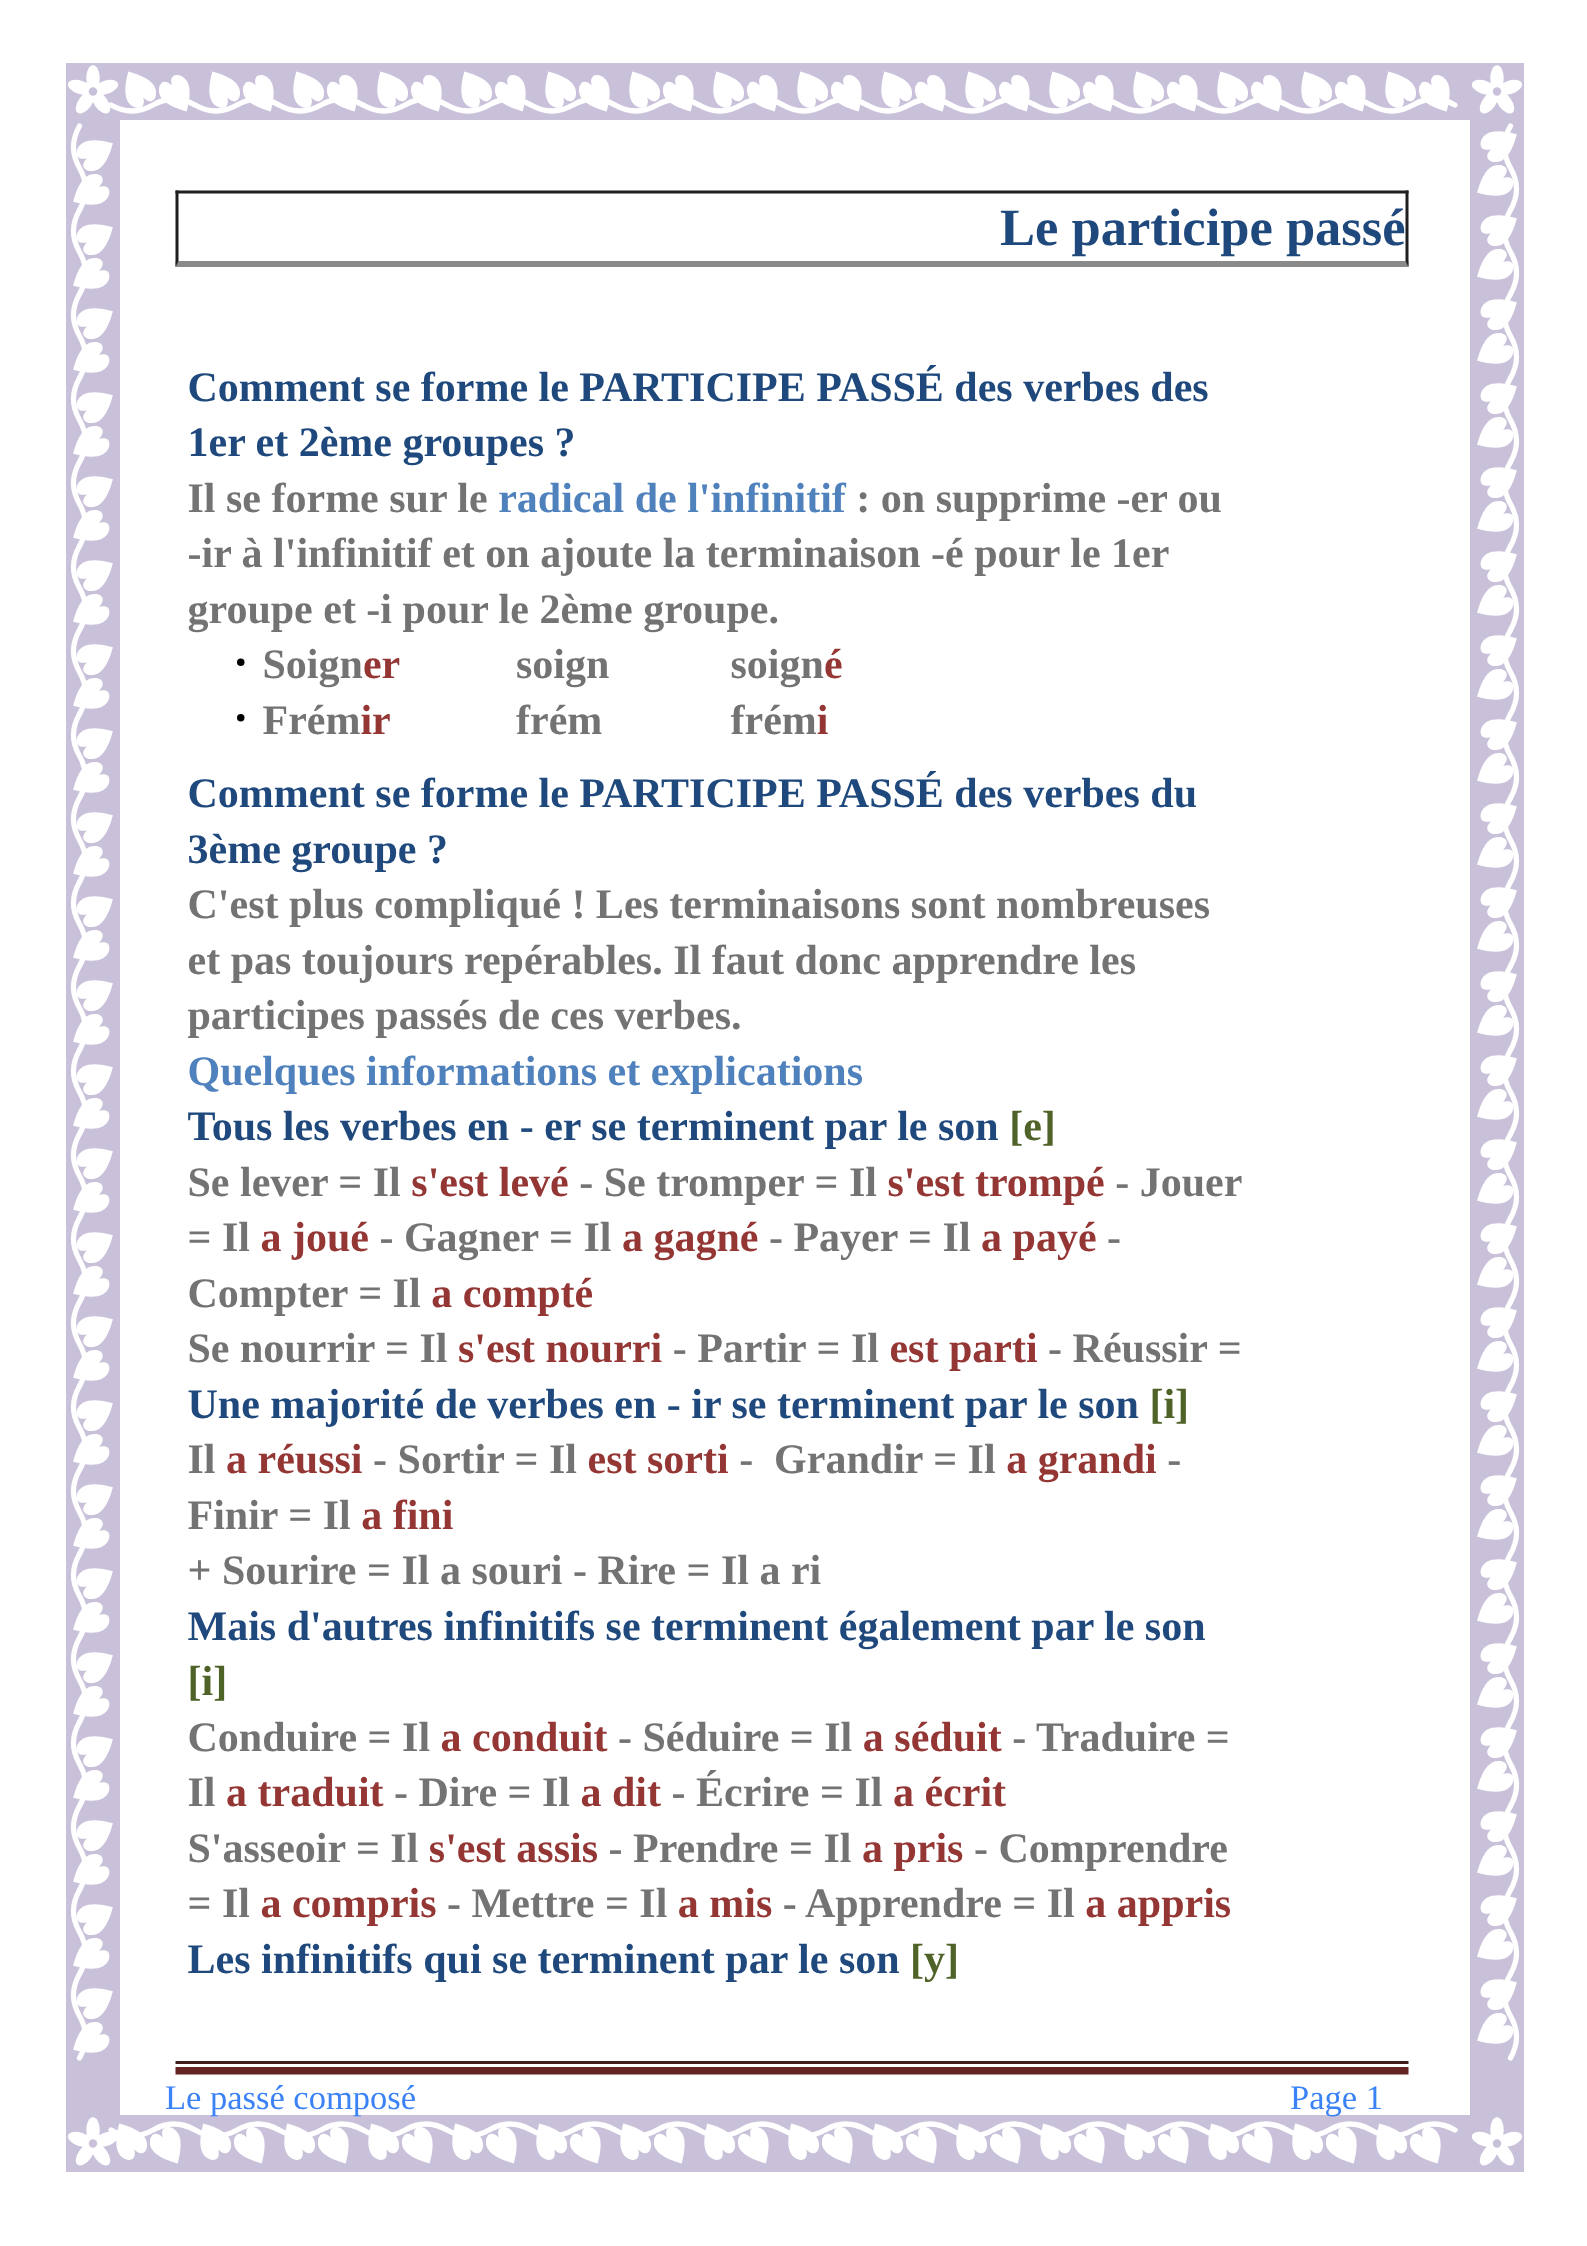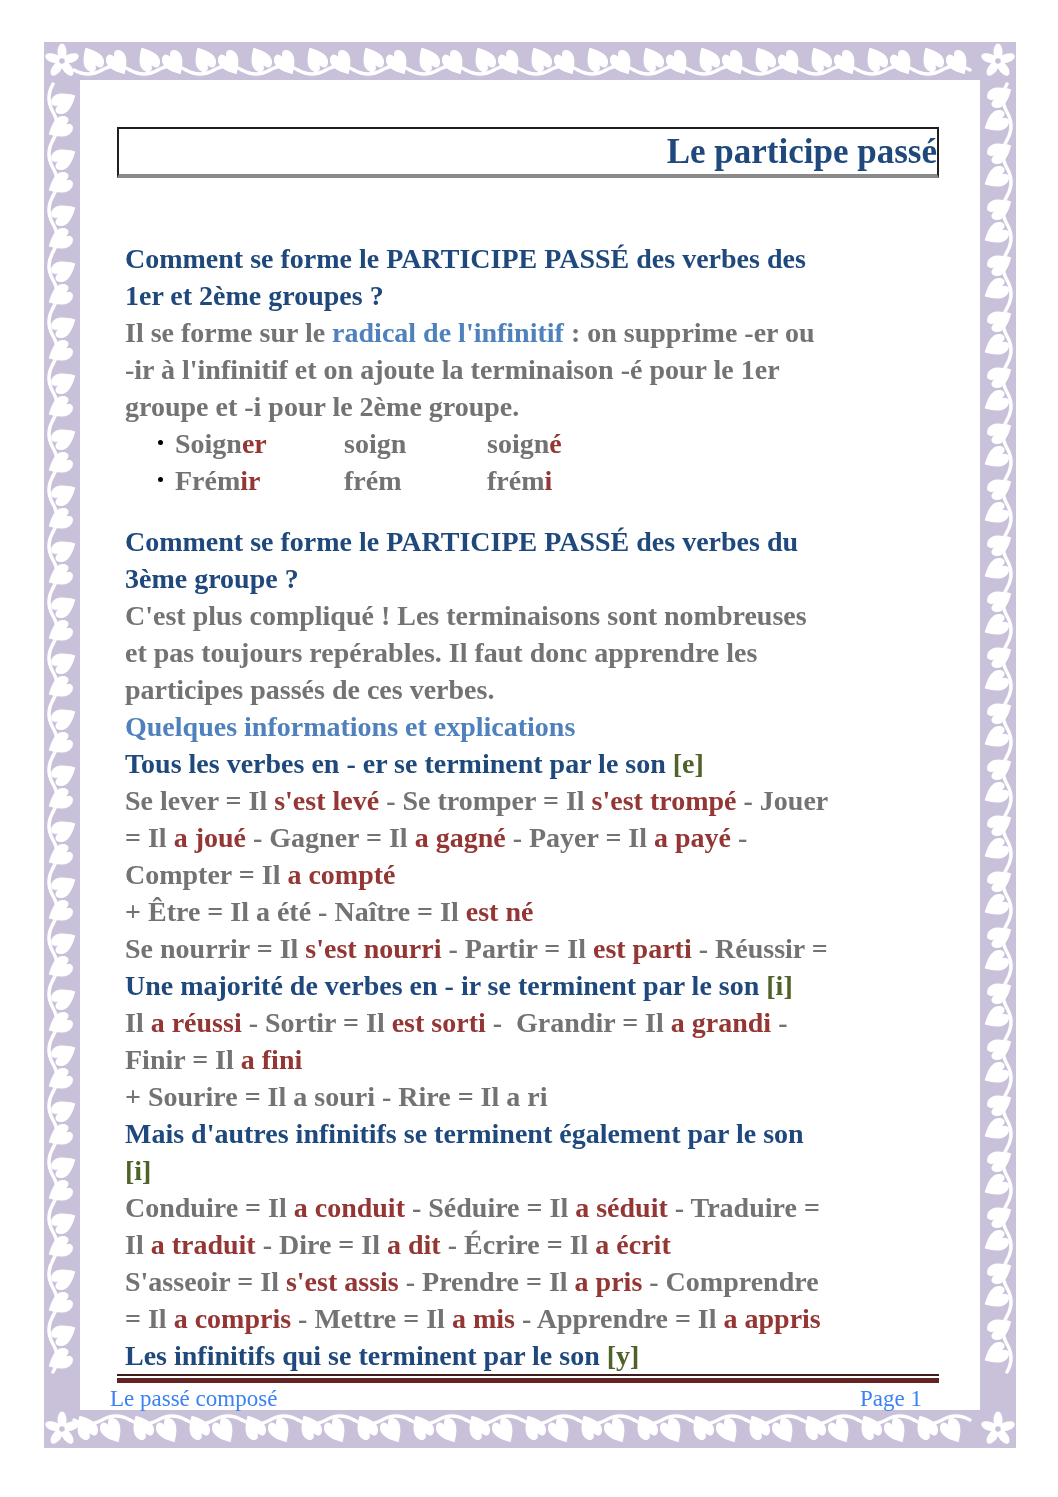--- a/index.html
+++ b/index.html
@@ -10,21 +10,21 @@
   .band{fill:var(--lavender);}
   .flower-center{fill:var(--lavender);}
   
   .titlebox{position:absolute;left:117px;top:127px;width:818px;height:45px;
             border:2px solid #1f1f1f;border-bottom:4px solid #8a8a8a;
             display:flex;align-items:center;justify-content:flex-end;background:#fff;}
   .titlebox span{font-size:35px;font-weight:bold;color:var(--navy);}
   
   .content{position:absolute;left:125px;top:240px;width:812px;}
   .line{font-size:28px;font-weight:bold;line-height:37px;white-space:pre;}
-  .gap-above{margin-top:24px;}
+  .gap-above{margin-top:12px;}
   .c-black{color:#737373;}
   .c-blue{color:var(--navy);}
   .c-lblue{color:var(--lblue);margin-top:16px;}
   .c-red{color:var(--red);}
   .c-green{color:var(--green);}
   .dot{display:inline-block;width:5px;height:5px;border-radius:50%;background:#000;
        vertical-align:middle;margin:0 0 8px 33px;}
   .bcol{display:inline-block;}
   .bcol1{margin-left:12px;width:169px;}
   .bcol2{width:143px;}
@@ -165,21 +165,20 @@
       <div class="line gap-above"><span class="c-blue">Comment se forme le PARTICIPE PASSÉ des verbes du</span></div>
       <div class="line"><span class="c-blue">3ème groupe ?</span></div>
       <div class="line"><span class="c-black">C'est plus compliqué ! Les terminaisons sont nombreuses</span></div>
       <div class="line"><span class="c-black">et pas toujours repérables. Il faut donc apprendre les</span></div>
       <div class="line"><span class="c-black">participes passés de ces verbes.</span></div>
       <div class="line"><span class="c-lblue">Quelques informations et explications</span></div>
       <div class="line"><span class="c-blue">Tous les verbes en - er se terminent par le son </span><span class="c-green">[e]</span></div>
       <div class="line"><span class="c-black">Se lever = Il </span><span class="c-red">s'est levé</span><span class="c-black"> - Se tromper = Il </span><span class="c-red">s'est trompé</span><span class="c-black"> - Jouer</span></div>
       <div class="line"><span class="c-black">= Il </span><span class="c-red">a joué</span><span class="c-black"> - Gagner = Il </span><span class="c-red">a gagné</span><span class="c-black"> - Payer = Il </span><span class="c-red">a payé</span><span class="c-black"> -</span></div>
       <div class="line"><span class="c-black">Compter = Il </span><span class="c-red">a compté</span></div>
-      <div class="line"><span class="c-black">+ Être = Il a été - Naître = Il </span><span class="c-red">est né</span></div>
       <div class="line"><span class="c-black">Se nourrir = Il </span><span class="c-red">s'est nourri</span><span class="c-black"> - Partir = Il </span><span class="c-red">est parti</span><span class="c-black"> - Réussir =</span></div>
       <div class="line"><span class="c-blue">Une majorité de verbes en - ir se terminent par le son </span><span class="c-green">[i]</span></div>
       <div class="line"><span class="c-black">Il </span><span class="c-red">a réussi</span><span class="c-black"> - Sortir = Il </span><span class="c-red">est sorti</span><span class="c-black"> -  Grandir = Il </span><span class="c-red">a grandi</span><span class="c-black"> -</span></div>
       <div class="line"><span class="c-black">Finir = Il </span><span class="c-red">a fini</span></div>
       <div class="line"><span class="c-black">+ Sourire = Il a souri - Rire = Il a ri</span></div>
       <div class="line"><span class="c-blue">Mais d'autres infinitifs se terminent également par le son</span></div>
       <div class="line"><span class="c-green">[i]</span></div>
       <div class="line"><span class="c-black">Conduire = Il </span><span class="c-red">a conduit</span><span class="c-black"> - Séduire = Il </span><span class="c-red">a séduit</span><span class="c-black"> - Traduire =</span></div>
       <div class="line"><span class="c-black">Il </span><span class="c-red">a traduit</span><span class="c-black"> - Dire = Il </span><span class="c-red">a dit</span><span class="c-black"> - Écrire = Il </span><span class="c-red">a écrit</span></div>
       <div class="line"><span class="c-black">S'asseoir = Il </span><span class="c-red">s'est assis</span><span class="c-black"> - Prendre = Il </span><span class="c-red">a pris</span><span class="c-black"> - Comprendre</span></div>

